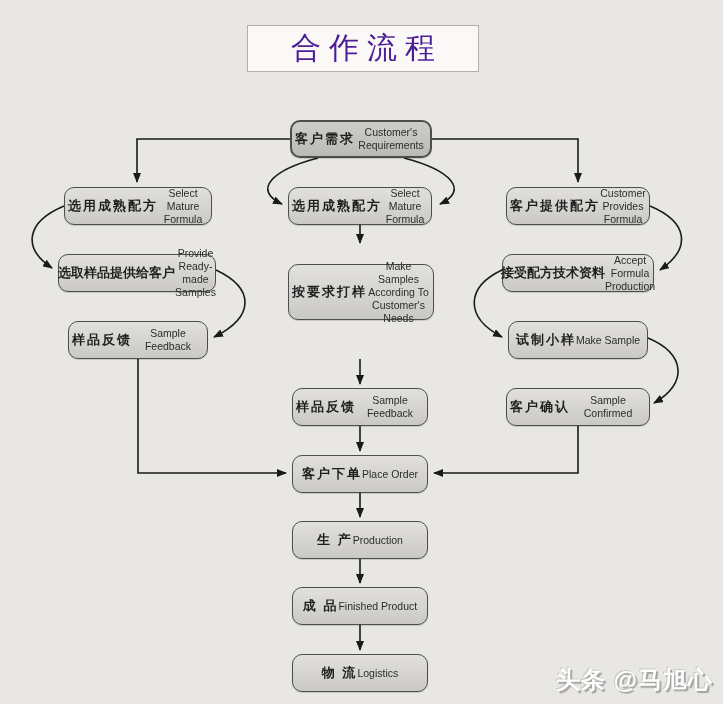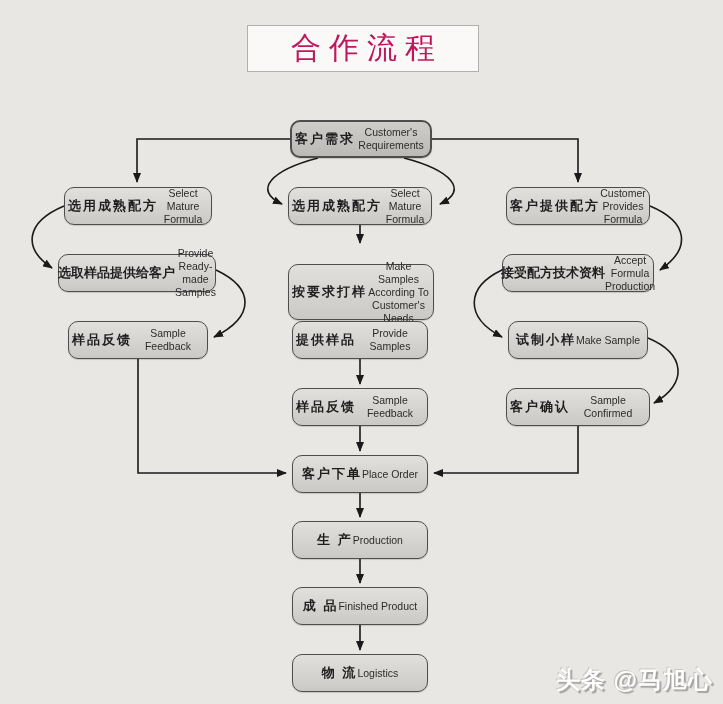--- a/index.html
+++ b/index.html
@@ -10,21 +10,21 @@
     background:#e9e7e4;
     overflow:hidden;
   }
   .title-box{
     position:absolute;left:247px;top:25px;width:232px;height:47px;
     background:#faf9f7;border:1px solid #b2b0ad;
     display:flex;align-items:center;justify-content:center;
     box-sizing:border-box;
   }
   .title-text{
-    color:#be185d;font-size:30px;font-weight:500;letter-spacing:8px;
+    color:#4c1d95;font-size:30px;font-weight:500;letter-spacing:8px;
     padding-left:8px; 
   }
   .flow-svg{position:absolute;left:0;top:0;width:723px;height:704px;}
   .node{
     position:absolute;box-sizing:border-box;
     height:38px;
     background:linear-gradient(#e2e0dd,#cbc9c6);
     border:1.5px solid #4d4d4d;border-radius:10px;
     display:flex;flex-direction:row;align-items:center;justify-content:center;
     text-align:center;padding:1px 3px;
@@ -102,24 +102,20 @@
   </div>
 
   <div class="node" style="left:288px;top:187px;width:144px;">
     <div class="zh">选用成熟配方</div>
     <div class="en">Select Mature Formula</div>
   </div>
   <div class="node node--tall" style="left:288px;top:247px;width:146px;">
     <div class="zh">按要求打样</div>
     <div class="en">Make Samples According To Customer's Needs</div>
   </div>
-  <div class="node" style="left:292px;top:321px;width:136px;">
-    <div class="zh">提供样品</div>
-    <div class="en">Provide Samples</div>
-  </div>
   <div class="node" style="left:292px;top:388px;width:136px;">
     <div class="zh">样品反馈</div>
     <div class="en">Sample Feedback</div>
   </div>
 
   <div class="node" style="left:506px;top:187px;width:144px;">
     <div class="zh">客户提供配方</div>
     <div class="en">Customer Provides Formula</div>
   </div>
   <div class="node" style="left:502px;top:254px;width:152px;">

